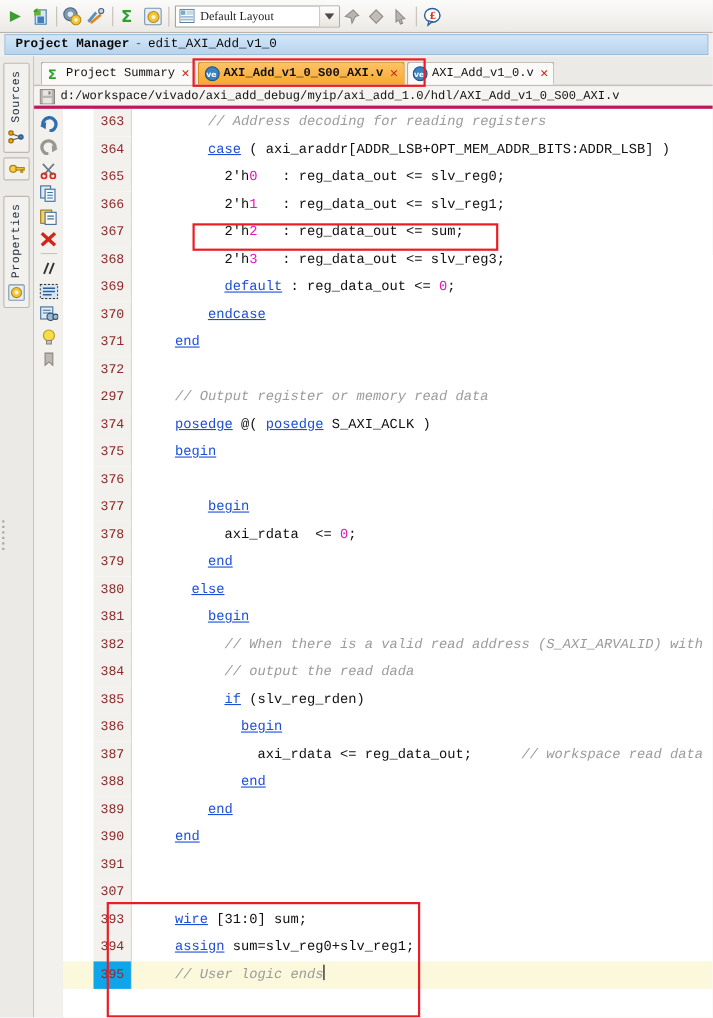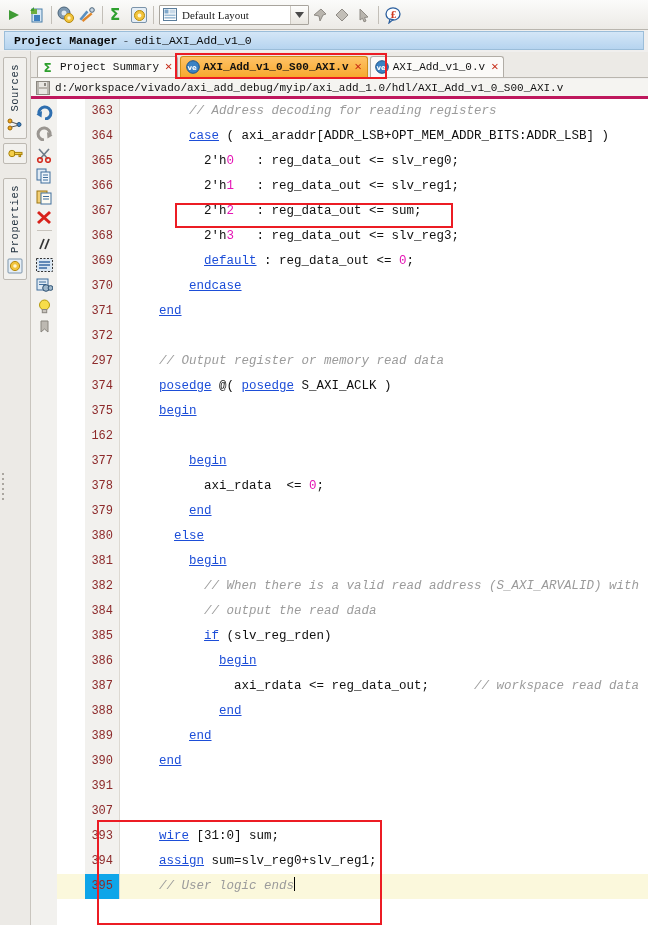--- a/index.html
+++ b/index.html
@@ -450,21 +450,21 @@
         </div>
         <div class="row">
           <div class="lineno">374</div>
           <div class="codetext">    <span class="kw">posedge</span> @( <span class="kw">posedge</span> S_AXI_ACLK )</div>
         </div>
         <div class="row">
           <div class="lineno">375</div>
           <div class="codetext">    <span class="kw">begin</span></div>
         </div>
         <div class="row">
-          <div class="lineno">162</div>
+          <div class="lineno">376</div>
         </div>
         <div class="row">
           <div class="lineno">377</div>
           <div class="codetext">        <span class="kw">begin</span></div>
         </div>
         <div class="row">
           <div class="lineno">378</div>
           <div class="codetext">          axi_rdata  &lt;= <span class="num">0</span>;</div>
         </div>
         <div class="row">

